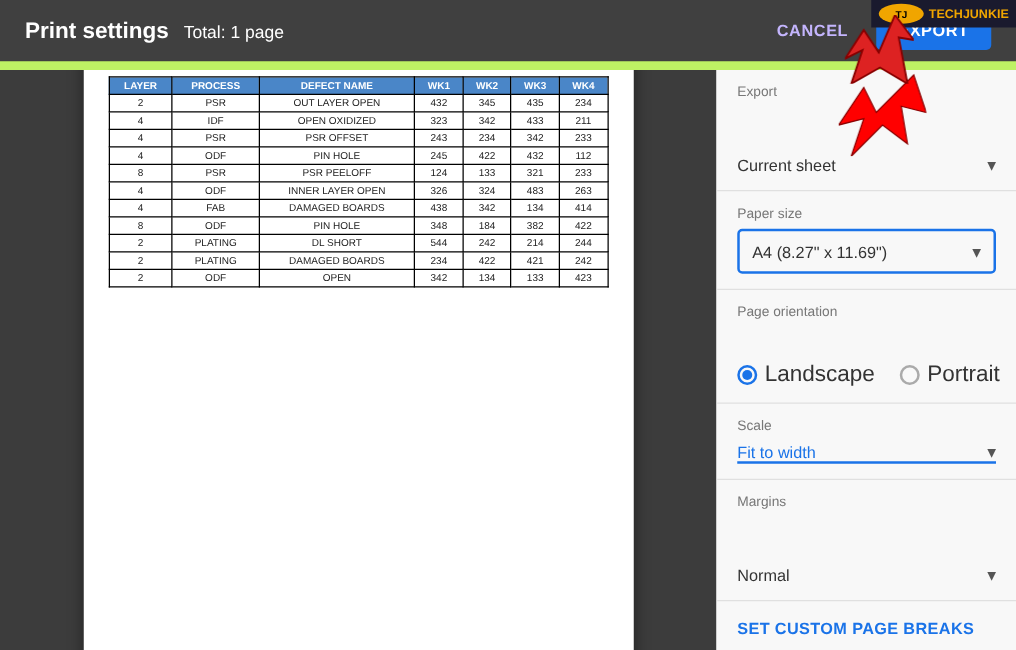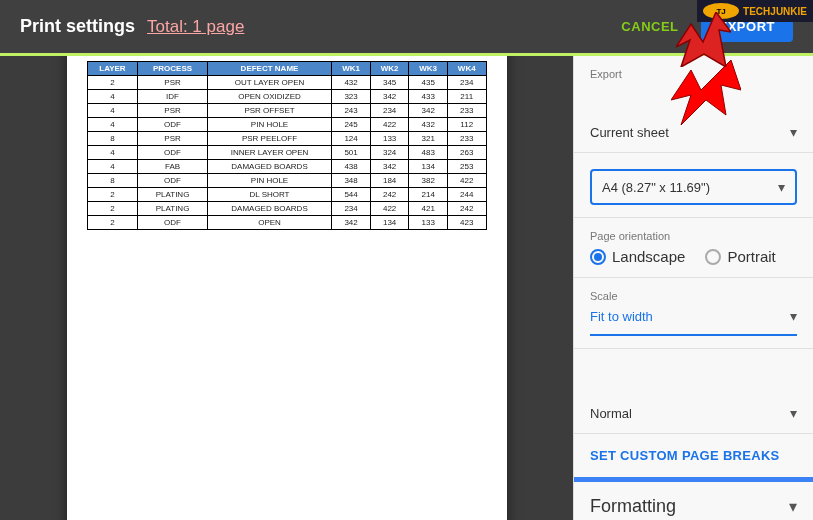--- a/index.html
+++ b/index.html
@@ -13,46 +13,45 @@
     }
 
     
     .header {
       background: #404040;
       display: flex;
       align-items: center;
       justify-content: space-between;
       padding: 0 20px;
       height: 56px;
-      border-bottom: 3px solid #bef264;
+      border-bottom: 7px solid #bef264;
     }
     .header-left {
       display: flex;
       align-items: baseline;
       gap: 12px;
     }
     .header-title {
       color: #ffffff;
       font-size: 18px;
       font-weight: bold;
     }
     .header-subtitle {
-      color: #fca5a5;
-      font-size: 17px;
-      text-decoration: underline;
+      color: #ffffff;
+      font-size: 14px;
     }
     .header-right {
       display: flex;
       align-items: center;
       gap: 12px;
     }
     .cancel-btn {
       background: transparent;
       border: none;
-      color: #84cc16;
+      color: #c4b5fd;
       font-size: 13px;
       font-weight: bold;
       cursor: pointer;
       letter-spacing: 0.5px;
       padding: 6px 10px;
     }
     .export-btn {
       background: #1a73e8;
       border: none;
       color: #ffffff;
@@ -166,22 +165,23 @@
     .orientation-row {
       display: flex;
       align-items: center;
       gap: 20px;
       margin-top: 4px;
     }
     .radio-option {
       display: flex;
       align-items: center;
       gap: 6px;
-      font-size: 15px;
+      font-size: 18px;
       color: #333;
+      margin-top: 27px;
     }
     .radio-circle {
       width: 16px;
       height: 16px;
       border-radius: 50%;
       border: 2px solid #1a73e8;
       display: flex;
       align-items: center;
       justify-content: center;
     }
@@ -194,21 +194,21 @@
     }
     .radio-circle.unselected {
       border-color: #aaa;
     }
 
     
     .scale-value {
       font-size: 13px;
       color: #1a73e8;
       border-bottom: 2px solid #1a73e8;
-      padding-bottom: 10px;
+      padding-bottom: 0;
       display: flex;
       align-items: center;
       justify-content: space-between;
     }
 
     
     .custom-breaks-link {
       color: #1a73e8;
       font-size: 13px;
       font-weight: bold;
@@ -349,33 +349,33 @@
               <td>PSR PEELOFF</td>
               <td>124</td>
               <td>133</td>
               <td>321</td>
               <td>233</td>
             </tr>
             <tr>
               <td>4</td>
               <td>ODF</td>
               <td>INNER LAYER OPEN</td>
-              <td>501</td>
+              <td>326</td>
               <td>324</td>
               <td>483</td>
               <td>263</td>
             </tr>
             <tr>
               <td>4</td>
               <td>FAB</td>
               <td>DAMAGED BOARDS</td>
               <td>438</td>
               <td>342</td>
               <td>134</td>
-              <td>253</td>
+              <td>414</td>
             </tr>
             <tr>
               <td>8</td>
               <td>ODF</td>
               <td>PIN HOLE</td>
               <td>348</td>
               <td>184</td>
               <td>382</td>
               <td>422</td>
             </tr>
@@ -415,20 +415,21 @@
 
     <div class="settings-section">
       <div class="settings-label">Export</div>
       <div class="dropdown-row">
         <span class="dropdown-value">Current sheet</span>
         <span class="dropdown-arrow">▾</span>
       </div>
     </div>
 
     <div class="settings-section">
+      <div class="settings-label">Paper size</div>
       <div class="paper-size-box">
         <span class="paper-size-text">A4 (8.27" x 11.69")</span>
         <span class="dropdown-arrow">▾</span>
       </div>
     </div>
 
     <div class="settings-section">
       <div class="settings-label">Page orientation</div>
       <div class="orientation-row">
         <div class="radio-option">
@@ -444,20 +445,21 @@
 
     <div class="settings-section">
       <div class="settings-label">Scale</div>
       <div class="scale-value">
         <span>Fit to width</span>
         <span class="dropdown-arrow">▾</span>
       </div>
     </div>
 
     <div class="settings-section">
+      <div class="settings-label">Margins</div>
       <div class="dropdown-row">
         <span class="dropdown-value">Normal</span>
         <span class="dropdown-arrow">▾</span>
       </div>
     </div>
 
     <div style="border-bottom:5px solid #3b82f6;">
       <a class="custom-breaks-link">SET CUSTOM PAGE BREAKS</a>
     </div>
 

